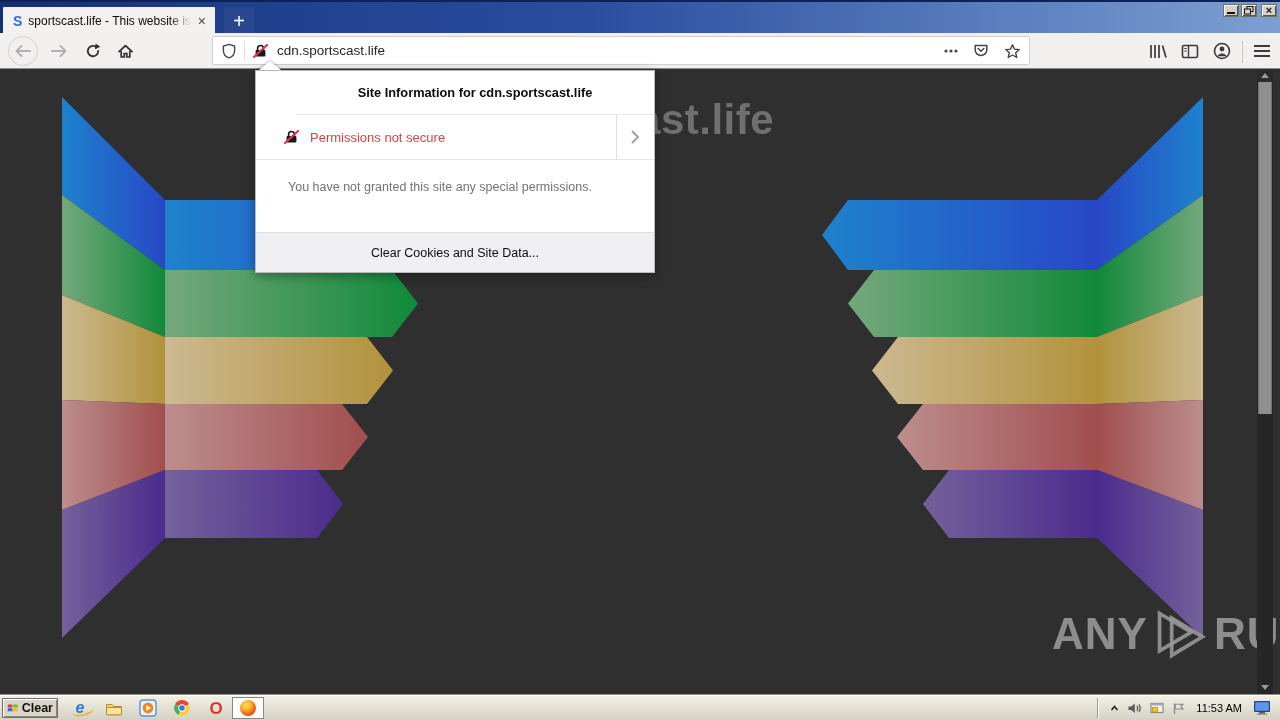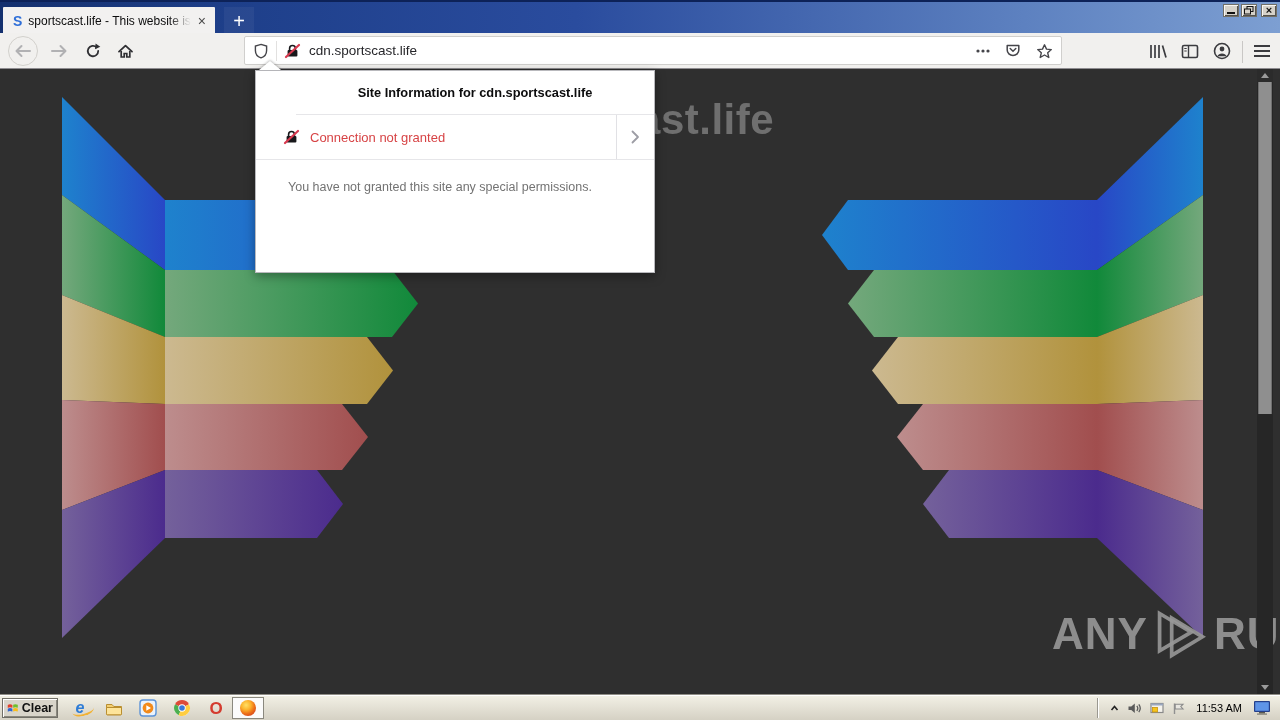--- a/index.html
+++ b/index.html
@@ -26,21 +26,21 @@
     display:flex;align-items:flex-end;justify-content:center;position:relative;}
   .glyph-min{width:8px;height:2px;background:#111;margin-bottom:2px;}
   .winbtn .x{font-size:11px;font-weight:bold;color:#111;line-height:11px;margin:0 auto;}
   .winbtn.close-b{margin-left:2px;}
 
   
   .navbar{position:absolute;left:0;top:33px;width:1280px;height:36px;background:#f1f0ee;
     border-bottom:1px solid #8e8c90;}
   .navbtn{position:absolute;top:3px;width:30px;height:30px;display:flex;align-items:center;justify-content:center;}
   .circle{border:1px solid #d2d0cc;border-radius:50%;}
-  .urlbar{position:absolute;left:244px;top:3px;width:818px;height:29px;background:#fff;
+  .urlbar{position:absolute;left:212px;top:3px;width:818px;height:29px;background:#fff;
     border:1px solid #d0cfcd;border-radius:2px;display:flex;align-items:center;padding:0 8px;}
   .id-sep{width:1px;height:20px;background:#e2e1e0;margin:0 7px;}
   .url-text{flex:1;font-size:13.5px;color:#26262a;margin-left:8px;white-space:nowrap;overflow:hidden;}
   .urlbar-right{display:flex;align-items:center;gap:15px;margin-left:8px;}
   .toolicon{position:absolute;top:6px;width:24px;height:24px;display:flex;align-items:center;justify-content:center;}
   .vsep{position:absolute;left:1242px;top:8px;width:1px;height:22px;background:#c9c7c5;}
 
   
   .content{position:absolute;left:0;top:69px;width:1280px;height:625px;background:#2f2f2f;overflow:hidden;}
   #ribbons{position:absolute;left:0;top:0;}
@@ -338,31 +338,32 @@
   <div class="popup-caret"></div>
   <div class="popup">
     <div class="popup-header">Site Information for cdn.sportscast.life</div>
     <div class="popup-row1">
       <div class="row1-main">
         <svg width="17" height="16" viewBox="0 0 17 16">
           <path d="M5.6 7 V5.4 a2.9 2.9 0 0 1 5.8 0 V7" stroke="#18181b" stroke-width="1.6" fill="none"></path>
           <rect x="3.6" y="7" width="9.8" height="6.6" rx="1" fill="#18181b"></rect>
           <path d="M2 14 L15 2" stroke="#d7384e" stroke-width="2.2" stroke-linecap="round"></path>
         </svg>
-        <span class="conn-label">Connection not granted</span>
+        <span class="conn-label">Permissions not secure</span>
       </div>
       <div class="row1-expand">
         <svg width="9" height="14" viewBox="0 0 9 14">
           <path d="M1.5 1.5 L7 7 L1.5 12.5" stroke="#9d9da5" stroke-width="1.8" fill="none" stroke-linecap="round" stroke-linejoin="round"></path>
         </svg>
       </div>
     </div>
     <div class="popup-perms">
       <div class="perm-note">You have not granted this site any special permissions.</div>
     </div>
+    <div class="popup-footer">Clear Cookies and Site Data...</div>
   </div>
 
   <div class="taskbar">
     <div class="start-btn">
       <svg width="15" height="14" viewBox="0 0 15 14">
         <path d="M1 3.2 C2.8 2 4.6 2 6.9 3 L6.9 6.8 C4.6 5.8 2.8 5.8 1 7 Z" fill="#e3402b"></path>
         <path d="M7.9 2.9 C9.7 1.9 11.5 1.9 13.8 2.9 L13.8 6.7 C11.5 5.7 9.7 5.7 7.9 6.7 Z" fill="#6fbf2a"></path>
         <path d="M1 8 C2.8 6.8 4.6 6.8 6.9 7.8 L6.9 11.6 C4.6 10.6 2.8 10.6 1 11.8 Z" fill="#3268d0"></path>
         <path d="M7.9 7.7 C9.7 6.7 11.5 6.7 13.8 7.7 L13.8 11.5 C11.5 10.5 9.7 10.5 7.9 11.5 Z" fill="#f8bd1b"></path>
       </svg>

